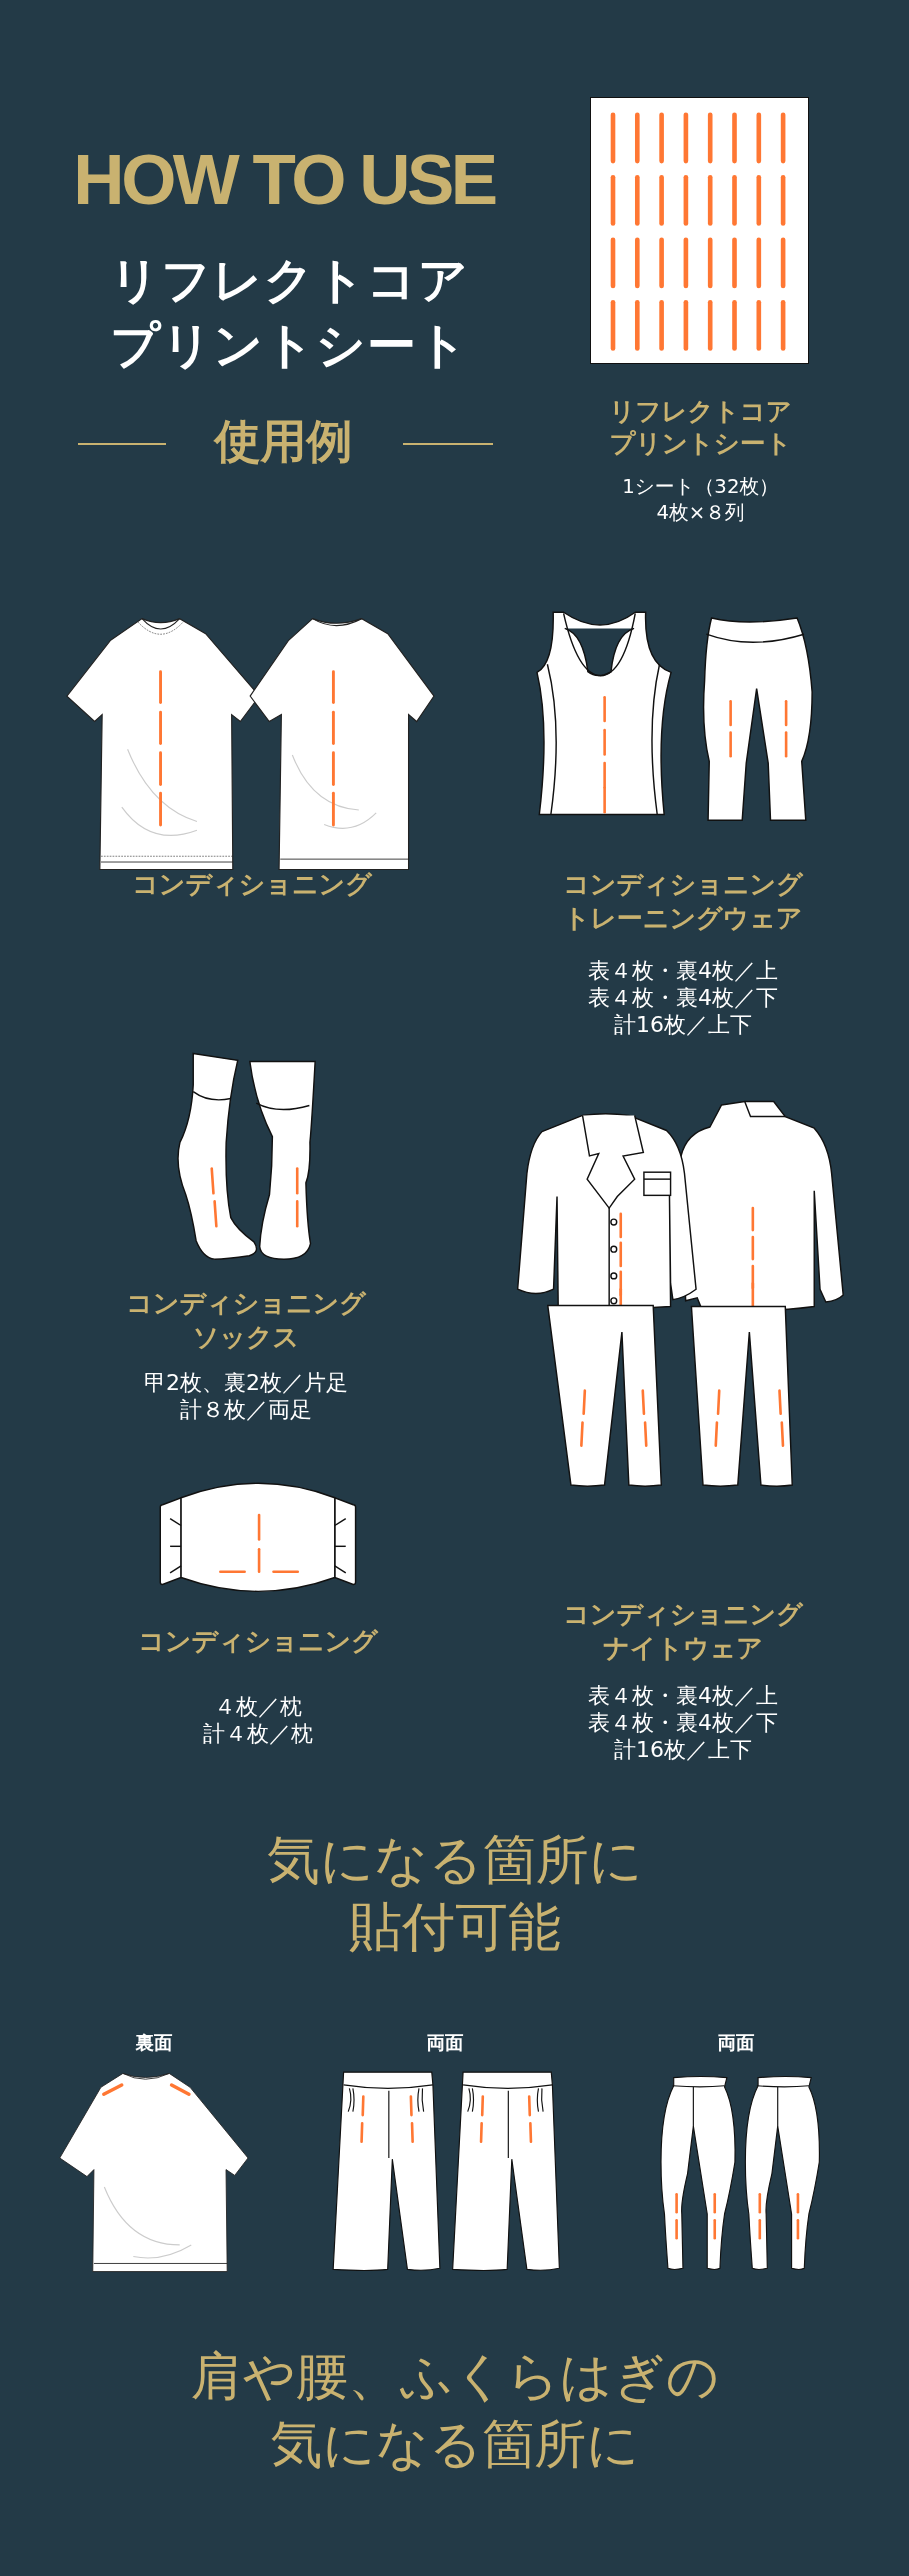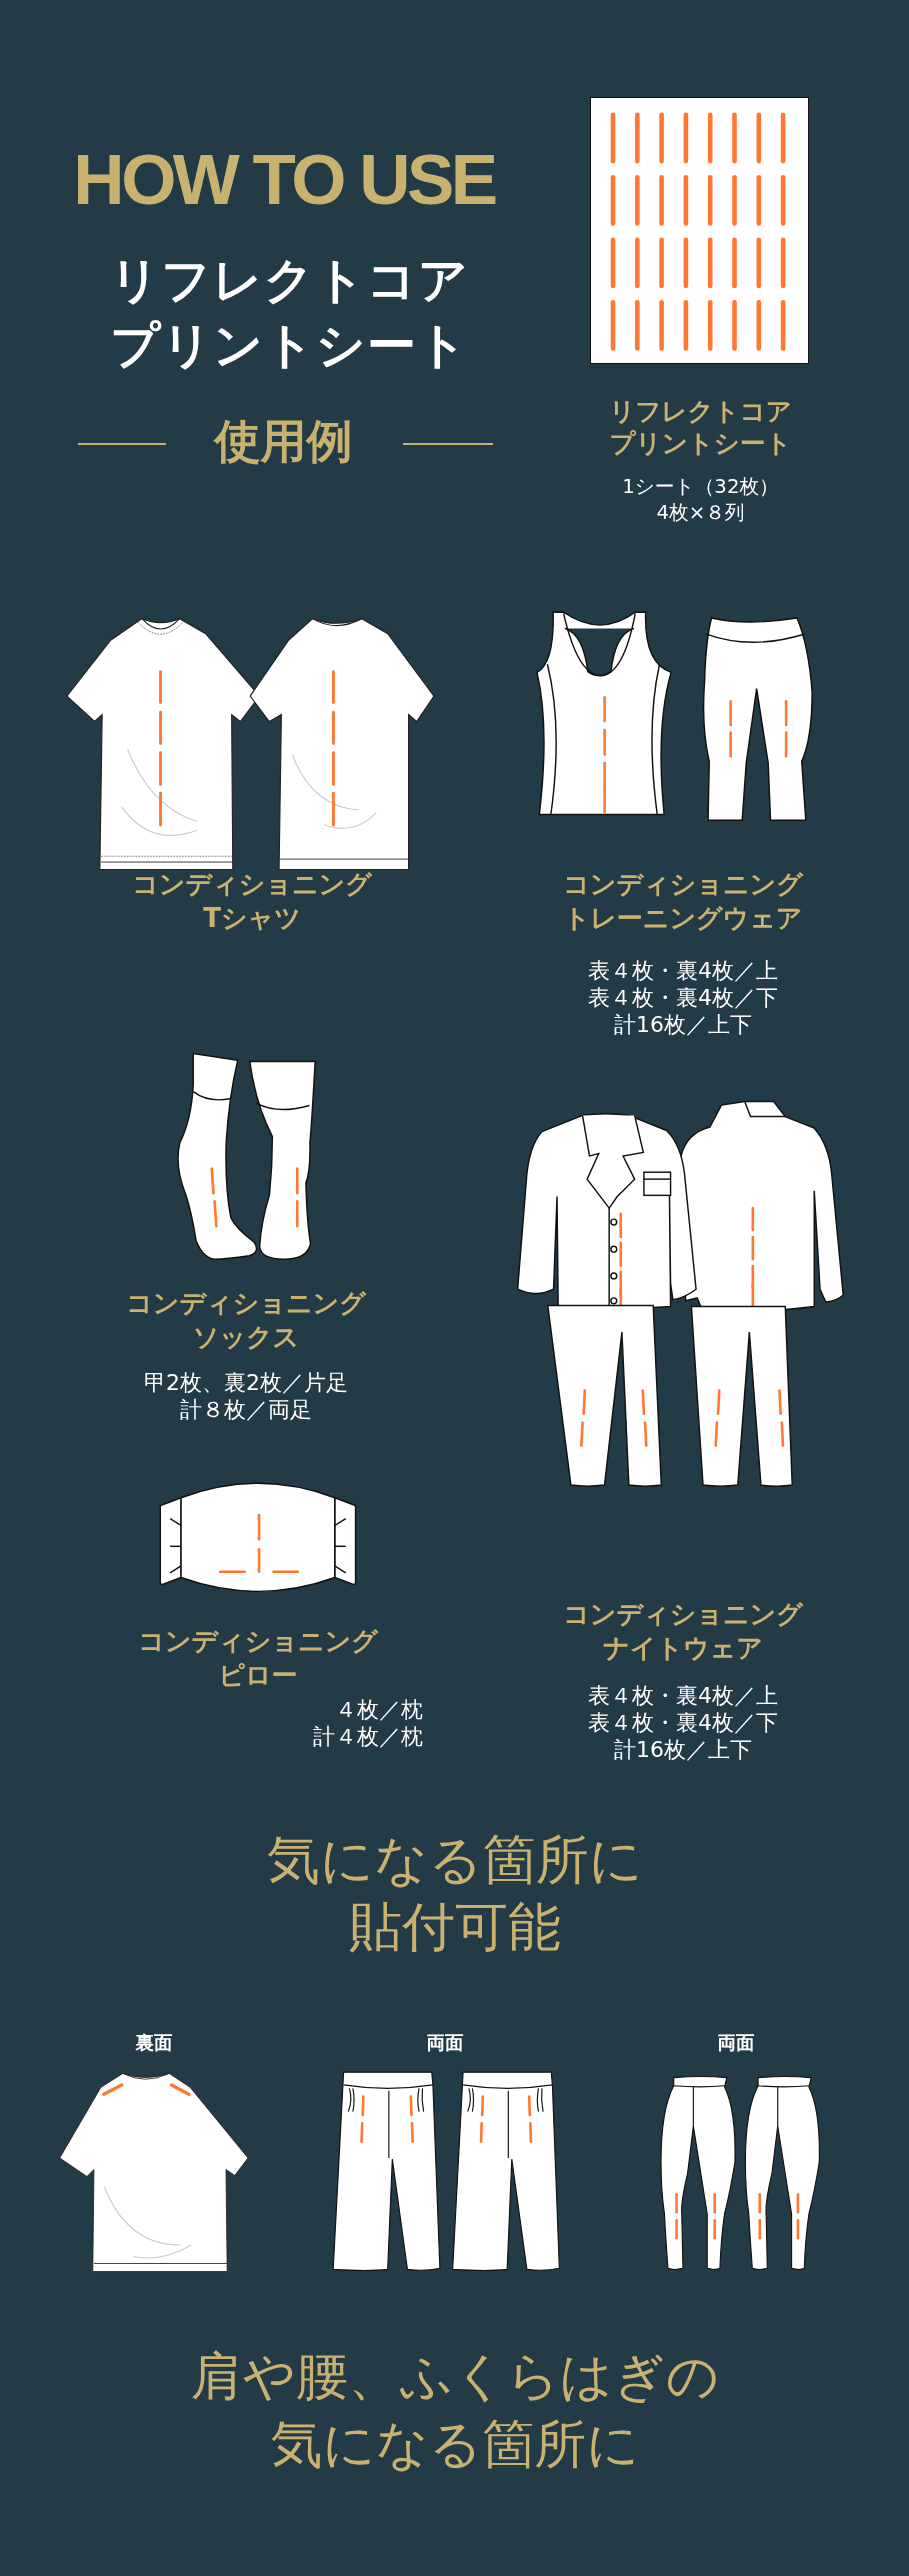--- a/index.html
+++ b/index.html
@@ -108,21 +108,20 @@
     <line x1="466" y1="96" x2="466" y2="149"></line>
     <line x1="466" y1="166" x2="466" y2="220"></line>
     <line x1="466" y1="236" x2="466" y2="291"></line>
     <line x1="466" y1="306" x2="466" y2="361"></line>
   </g>
 </svg>
 
 <div class="abs center" style="left:87px; top:867px; width:330px;">
   <div class="gold cap-title">
     <div>コンディショニング</div>
-    <div>Tシャツ</div>
   </div>
 </div>
 
 <svg width="289" height="214" style="left:537px; top:611px;" viewBox="0 0 500 370">
   <g stroke="#111" stroke-width="2.5" fill="#fff">
     <path d="M 28 2 L 46 2 Q 110 46 170 2 L 188 2 Q 185 90 232 106 Q 205 200 220 352 L 4 352 Q 22 200 0 106 Q 30 90 28 2 Z"></path>
     <path d="M 48 30 Q 80 40 88 105 Q 105 118 128 105 Q 135 40 168 30" fill="#233a47"></path>
     <path d="M 46 4 Q 70 110 110 112 Q 150 110 170 4" fill="none"></path>
     <path d="M 18 92 Q 45 200 24 352" fill="none"></path>
     <path d="M 212 92 Q 188 200 208 352" fill="none"></path>
@@ -259,23 +258,22 @@
     <line x1="171" y1="40" x2="171" y2="82"></line>
     <line x1="171" y1="99" x2="171" y2="138"></line>
     <line x1="104" y1="138" x2="146" y2="138"></line>
     <line x1="196" y1="138" x2="238" y2="138"></line>
   </g>
 </svg>
 
 <div class="abs center" style="left:93px; top:1624px; width:330px;">
   <div class="gold cap-title">
     <div>コンディショニング</div>
-    <div>ピロー</div>
-  </div>
-  <div class="white cap-body" style="margin-top:4px;text-align:right;">
+  </div>
+  <div class="white cap-body" style="margin-top:35px;">
     <div>４枚／枕</div>
     <div>計４枚／枕</div>
   </div>
 </div>
 
 <div class="abs gold big-gold center" style="left:0; top:1826px; width:910px;">
   <div>気になる箇所に</div>
   <div>貼付可能</div>
 </div>
 

